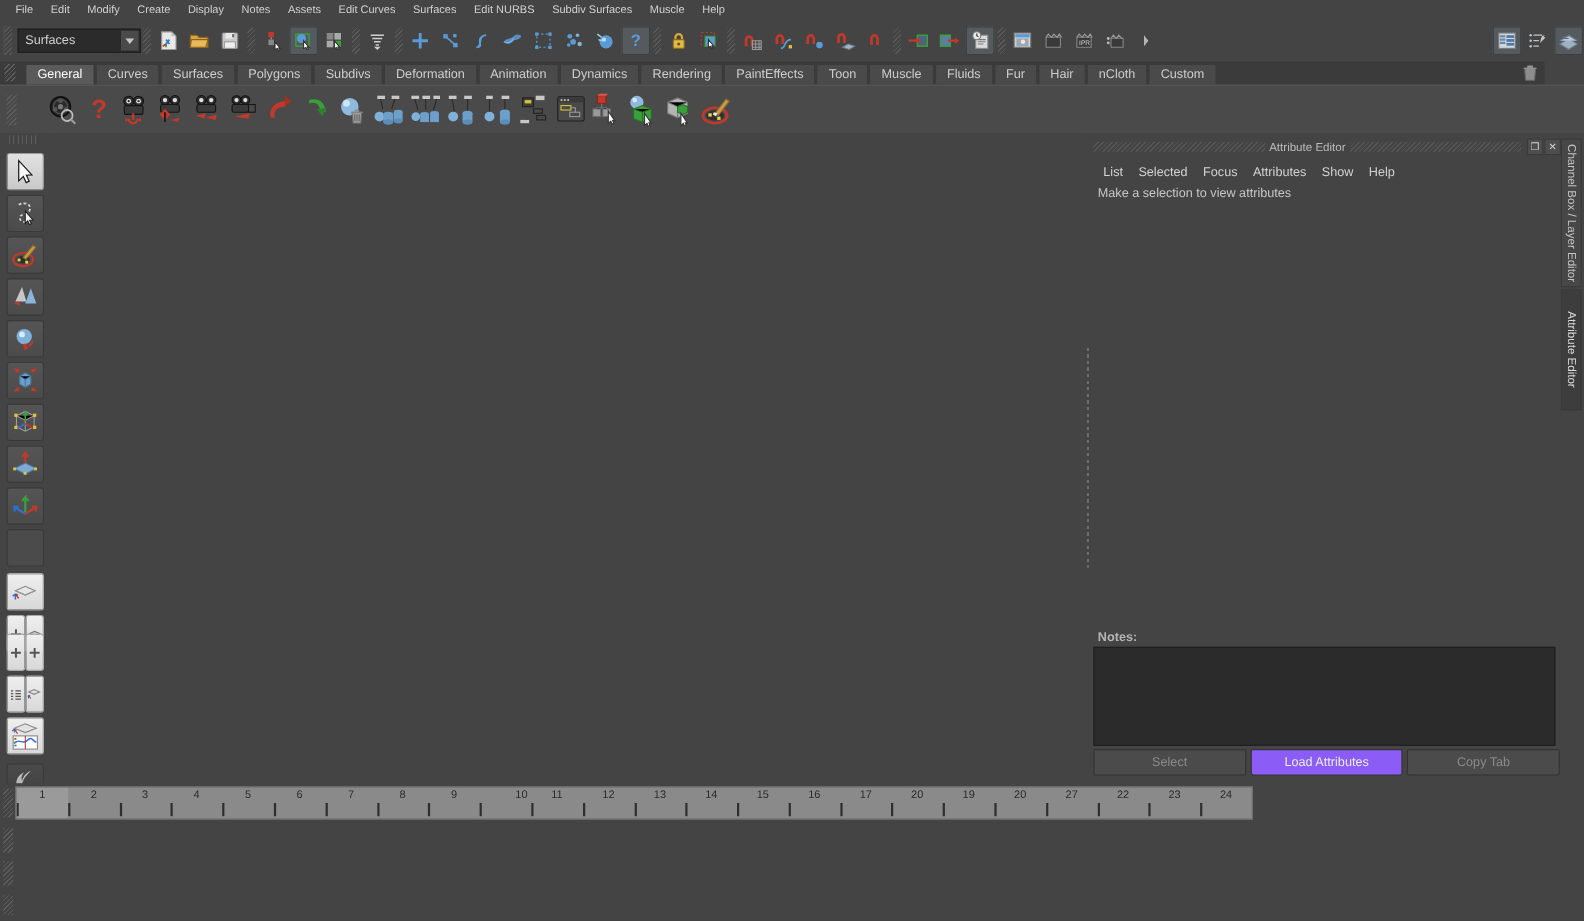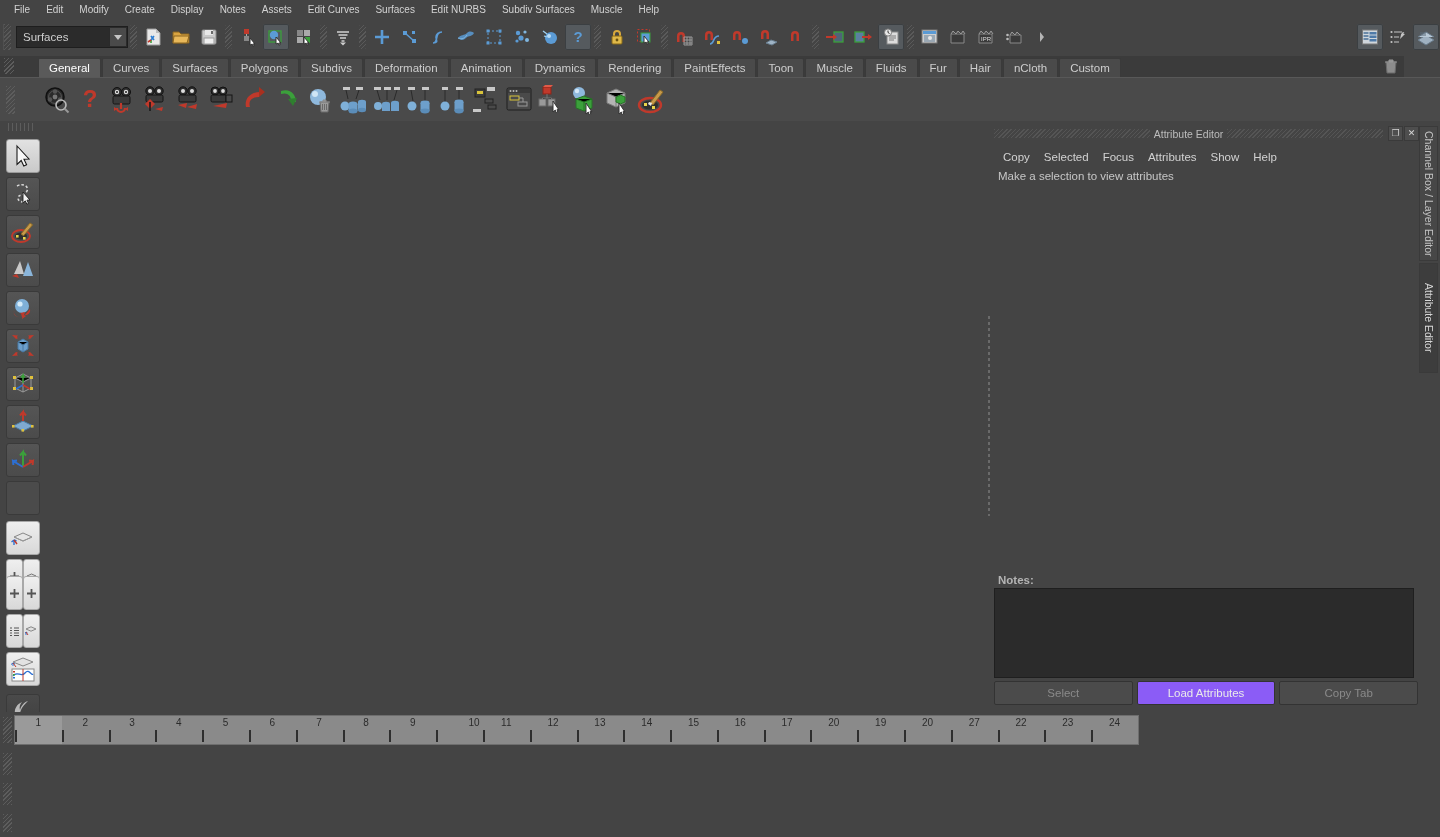--- a/index.html
+++ b/index.html
@@ -85,21 +85,21 @@
     flex: 0 0 auto;
   }
   .tbtn.sunk { background:#555a5e; box-shadow: inset 0 0 0 1px #3b3f42; }
   .tbtn svg { display:block; }
 
   
   #shelftabs {
     position:absolute; left:0; top:56px; width:1404px; height:21px;
     background:#3b3b3b;
     display:flex; align-items:flex-end;
-    padding-left:38px;
+    padding-left:23px;
     box-sizing:border-box;
   }
   .shelf-tab {
     height:18px; line-height:18px;
     padding: 0 10px;
     margin-right:1px;
     font-size:11.5px;
     color:#cdcdcd;
     background:#4a4a4a;
     border:1px solid #3a3a3a;
@@ -994,21 +994,21 @@
   <div id="attred">
     <div id="ae-titlebar">
       <span class="dotfill"></span>
       <span id="ae-title">Attribute Editor</span>
       <span class="dotfill"></span>
       <span class="ae-winbtn">❐</span>
       <span class="ae-winbtn">✕</span>
     </div>
 
     <div id="ae-menubar">
-      <div class="menu-item">Copy</div>
+      <div class="menu-item">List</div>
       <div class="menu-item">Selected</div>
       <div class="menu-item">Focus</div>
       <div class="menu-item">Attributes</div>
       <div class="menu-item">Show</div>
       <div class="menu-item">Help</div>
     </div>
 
     <div id="ae-hint">Make a selection to view attributes</div>
 
     <div id="notes-label">Notes:</div>

